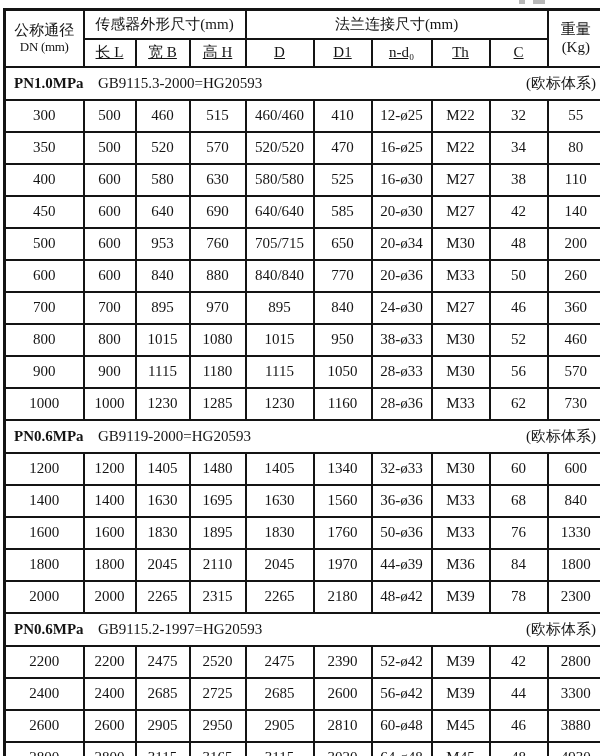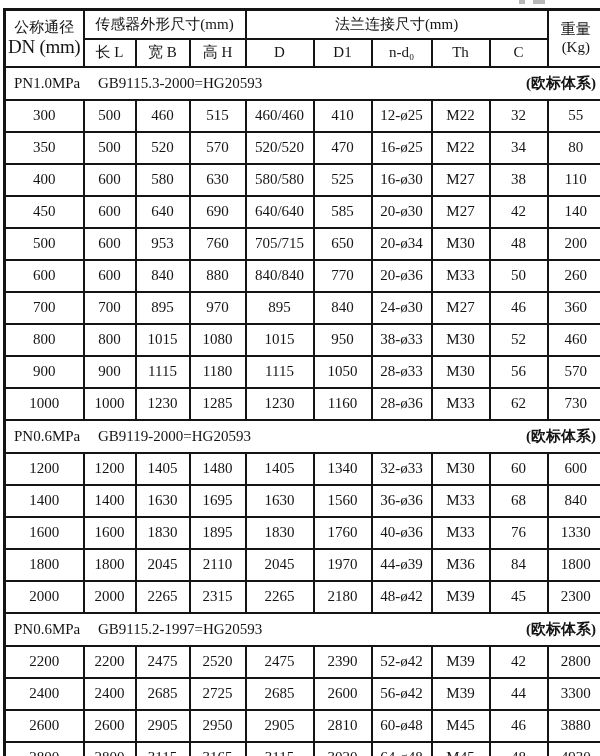--- a/index.html
+++ b/index.html
@@ -15,28 +15,28 @@
     border:3px solid #141414;
   }
   th,td{
     border:2px solid #141414;
     text-align:center;vertical-align:middle;
     font-weight:normal;font-size:15px;
     padding:0;line-height:1.15;
     overflow:hidden;white-space:nowrap;
   }
   thead tr.h1 th{height:27px;}
-  thead tr.h2 th{height:26px;}
+  thead tr.h2 th{height:26px;text-decoration:underline;}
   tr.data-row td{height:30px;}
   tr.section-row td{height:31px;text-align:left;}
-  .dn-sub{font-size:19px;letter-spacing:-0.3px;}
+  .dn-sub{font-size:13px;letter-spacing:-0.3px;}
   .sec-wrap{display:flex;align-items:center;padding:0 7px 0 8px;}
-  .sec-pn{width:84px;flex:0 0 auto;}
+  .sec-pn{width:84px;flex:0 0 auto;font-weight:bold;}
   .sec-std{flex:0 0 auto;}
-  .sec-note{margin-left:auto;font-weight:bold;}
+  .sec-note{margin-left:auto;}
   .artifact{
     position:absolute;top:0;left:519px;width:26px;height:4px;
     background:linear-gradient(90deg,#9a9a9a 0 6px,transparent 6px 14px,#9a9a9a 14px 100%);
     opacity:.7;
   }
 </style>
 </head>
 <body>
 
 <div class="artifact"></div>
@@ -242,21 +242,21 @@
           <td>68</td>
           <td>840</td>
         </tr>
         <tr class="data-row">
           <td>1600</td>
           <td>1600</td>
           <td>1830</td>
           <td>1895</td>
           <td>1830</td>
           <td>1760</td>
-          <td>40-ø36</td>
+          <td>50-ø36</td>
           <td>M33</td>
           <td>76</td>
           <td>1330</td>
         </tr>
         <tr class="data-row">
           <td>1800</td>
           <td>1800</td>
           <td>2045</td>
           <td>2110</td>
           <td>2045</td>
@@ -268,21 +268,21 @@
         </tr>
         <tr class="data-row">
           <td>2000</td>
           <td>2000</td>
           <td>2265</td>
           <td>2315</td>
           <td>2265</td>
           <td>2180</td>
           <td>48-ø42</td>
           <td>M39</td>
-          <td>45</td>
+          <td>78</td>
           <td>2300</td>
         </tr>
         <tr class="section-row">
           <td colspan="10">
             <div class="sec-wrap">
               <span class="sec-pn">PN0.6MPa</span>
               <span class="sec-std">GB9115.2-1997=HG20593</span>
               <span class="sec-note">(欧标体系)</span>
             </div>
           </td>

